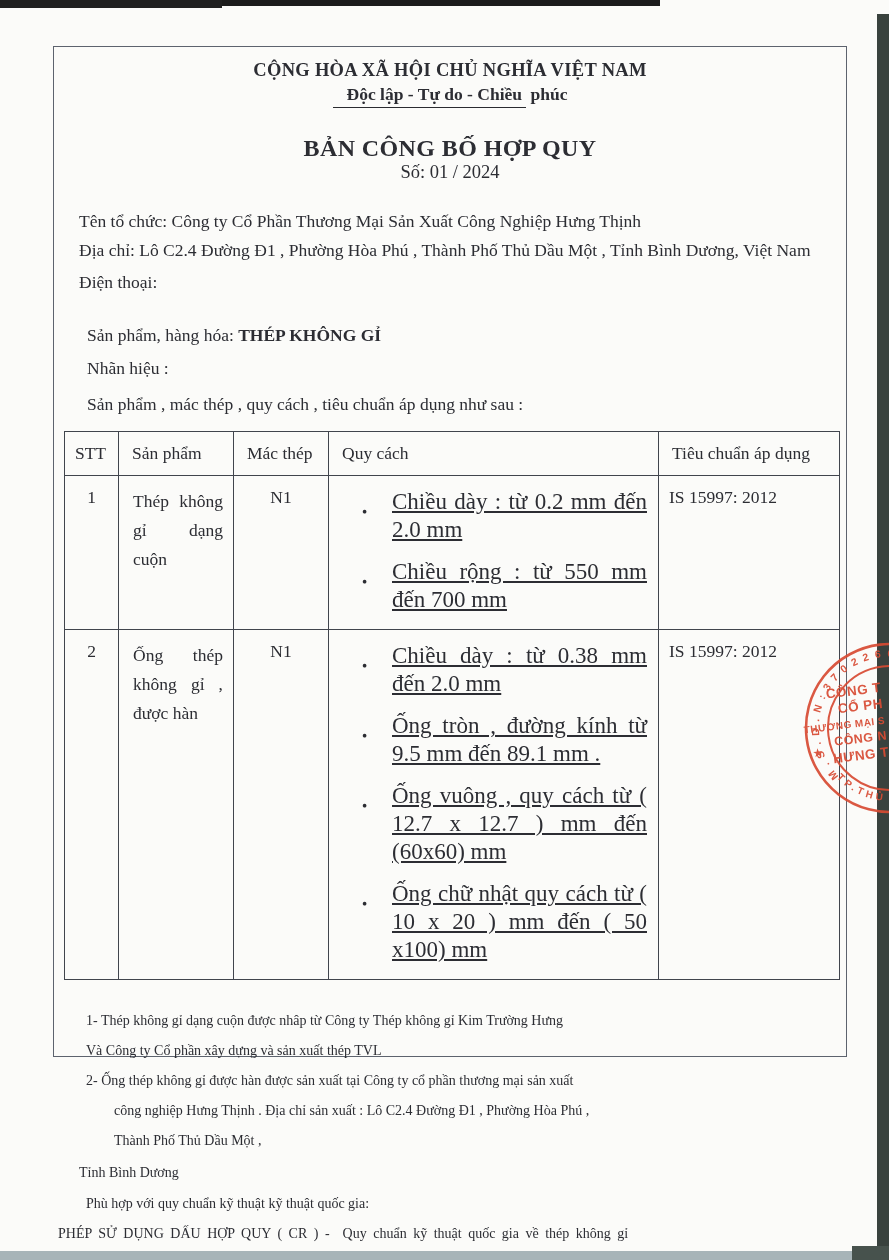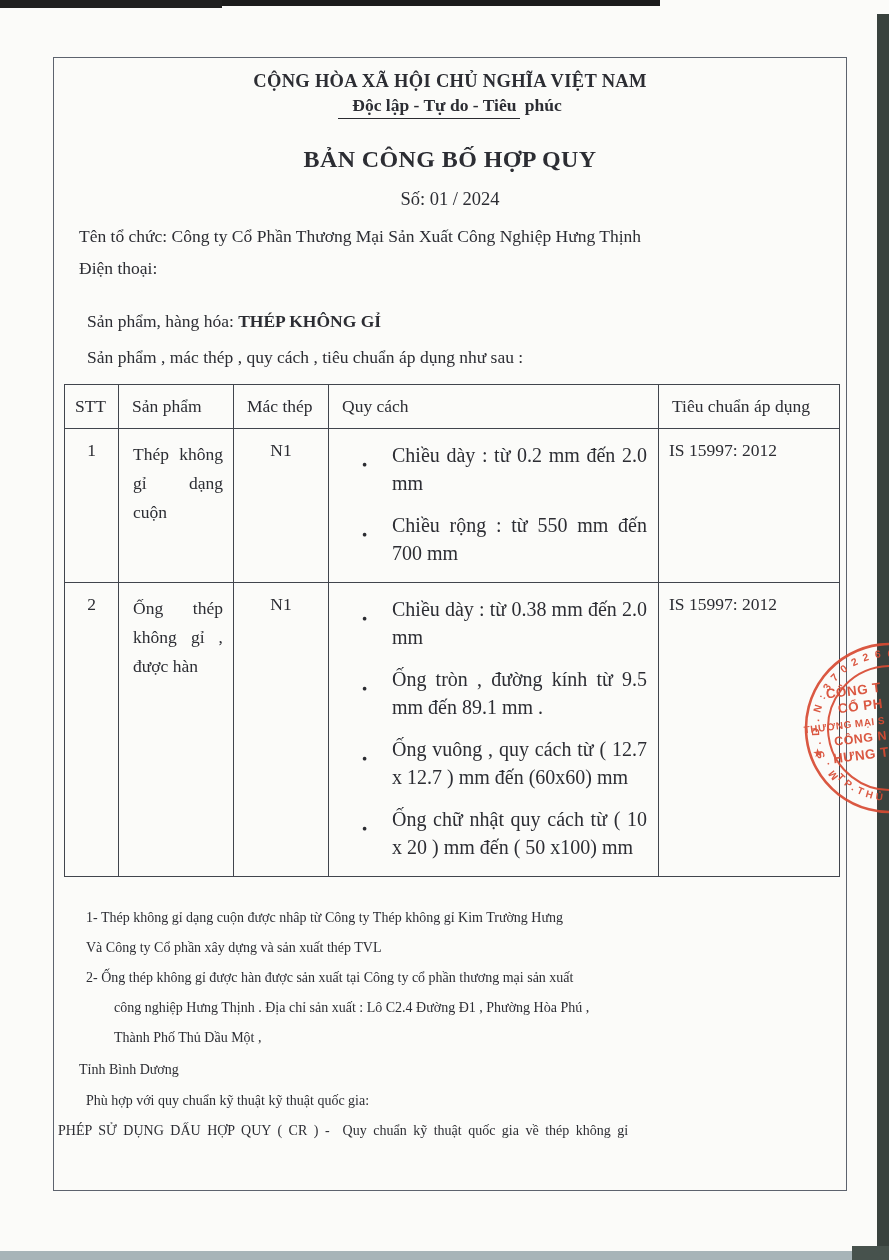--- a/index.html
+++ b/index.html
@@ -11,30 +11,30 @@
   }
   .page{position:absolute;inset:0;}
   
   .edge-top1{position:absolute;left:0;top:0;width:222px;height:8px;background:#202020;}
   .edge-top2{position:absolute;left:222px;top:0;width:438px;height:6px;background:#1c1c1c;}
   .edge-right{position:absolute;left:877px;top:14px;width:12px;height:1238px;background:#39423e;}
   .edge-bottom{position:absolute;left:0;top:1251px;width:889px;height:9px;background:#a7b4b8;}
   .edge-corner{position:absolute;left:852px;top:1246px;width:37px;height:14px;background:#47524d;}
   
   .frame{
-    position:absolute;left:53px;top:57px;width:794px;height:1134px;
+    position:absolute;left:53px;top:46px;width:794px;height:1011px;
     border:1.6px solid #5d636e;box-sizing:border-box;background:transparent;
   }
   .nat{margin-top:13px;text-align:center;font-size:18.5px;font-weight:bold;letter-spacing:.3px;}
   .motto{text-align:center;font-size:17.5px;font-weight:bold;margin-top:3px;}
   .motto .u{border-bottom:1.7px solid #2a2b30;padding:0 4px 3px 14px;}
   .doc-title{text-align:center;font-size:24px;font-weight:bold;margin-top:30px;letter-spacing:.4px;}
-  .doc-num{text-align:center;font-size:18.5px;margin-top:16px;}
+  .doc-num{text-align:center;font-size:18.5px;margin-top:0;}
   .p{margin:0;padding:0 22px 0 25px;font-size:17.5px;line-height:29px;}
-  .org{margin-top:12px;}
+  .org{margin-top:24px;}
   .phone{margin-top:3px;}
   .ind{padding-left:33px;}
   .product{margin-top:24px;}
   .brand{margin-top:4px;}
   .intro{margin-top:7px;}
   b{font-weight:bold;}
   
   table{border-collapse:collapse;margin:12px 8px 0 10px;width:775px;table-layout:fixed;}
   col.c1{width:54px;}col.c2{width:115px;}col.c3{width:95px;}col.c4{width:330px;}col.c5{width:181px;}
   th,td{border:1.5px solid #41454d;font-size:17.5px;font-weight:normal;box-sizing:border-box;}
@@ -42,21 +42,21 @@
   th.h-stt{text-align:center;padding-left:4px;}
   td{vertical-align:top;}
   tr.r1 td{height:96px;}
   tr.r2 td{height:232px;}
   td.stt{text-align:center;padding-top:11px;}
   td.prod{padding:11px 10px 0 14px;text-align:justify;line-height:29px;}
   td.grade{text-align:center;padding-top:11px;}
   td.std{padding:11px 6px 0 10px;}
   ul.specs{list-style:none;margin:0;padding:2px 0 0 0;}
   ul.specs li{
-    position:relative;margin:9px 10px 14px 62px;text-align:justify;line-height:28px;font-size:20px;
+    position:relative;margin:9px 10px 14px 62px;text-align:justify;line-height:28px;font-size:23px;text-decoration:underline;
   }
   ul.specs li::before{
     content:"●";position:absolute;left:-30px;top:9px;font-size:8.5px;color:#2c2d33;
   }
   
   .notes{margin-top:26px;font-size:14px;line-height:30px;}
   .ln{white-space:pre-wrap;}
   .n1{padding-left:32px;}
   .n2f{padding-left:32px;}
   .n2r{padding-left:60px;}
@@ -84,28 +84,30 @@
 
   <div class="edge-top1"></div>
   <div class="edge-top2"></div>
   <div class="edge-right"></div>
   <div class="edge-bottom"></div>
   <div class="edge-corner"></div>
 
   <div class="frame">
 
     <div class="nat">CỘNG HÒA XÃ HỘI CHỦ NGHĨA VIỆT NAM</div>
-    <div class="motto"><span class="u">Độc lập - Tự do - Tiêu</span> <span>phúc</span></div>
+    <div class="motto"><span class="u">Độc lập - Tự do - Chiều</span> <span>phúc</span></div>
 
     <div class="doc-title">BẢN CÔNG BỐ HỢP QUY</div>
     <div class="doc-num">Số: 01 / 2024</div>
 
     <p class="p org">Tên tổ chức: Công ty Cổ Phần Thương Mại Sản Xuất Công Nghiệp Hưng Thịnh</p>
+    <p class="p">Địa chỉ: Lô C2.4 Đường Đ1 , Phường Hòa Phú , Thành Phố Thủ Dầu Một , Tỉnh Bình Dương, Việt Nam</p>
     <p class="p phone">Điện thoại:</p>
     <p class="p ind product"><span>Sản phẩm, hàng hóa: </span><b>THÉP KHÔNG GỈ</b></p>
+    <p class="p ind brand">Nhãn hiệu :</p>
     <p class="p ind intro">Sản phẩm , mác thép , quy cách , tiêu chuẩn áp dụng như sau :</p>
 
     <table>
       <colgroup>
           <col class="c1">
           <col class="c2">
           <col class="c3">
           <col class="c4">
           <col class="c5">
         </colgroup>

